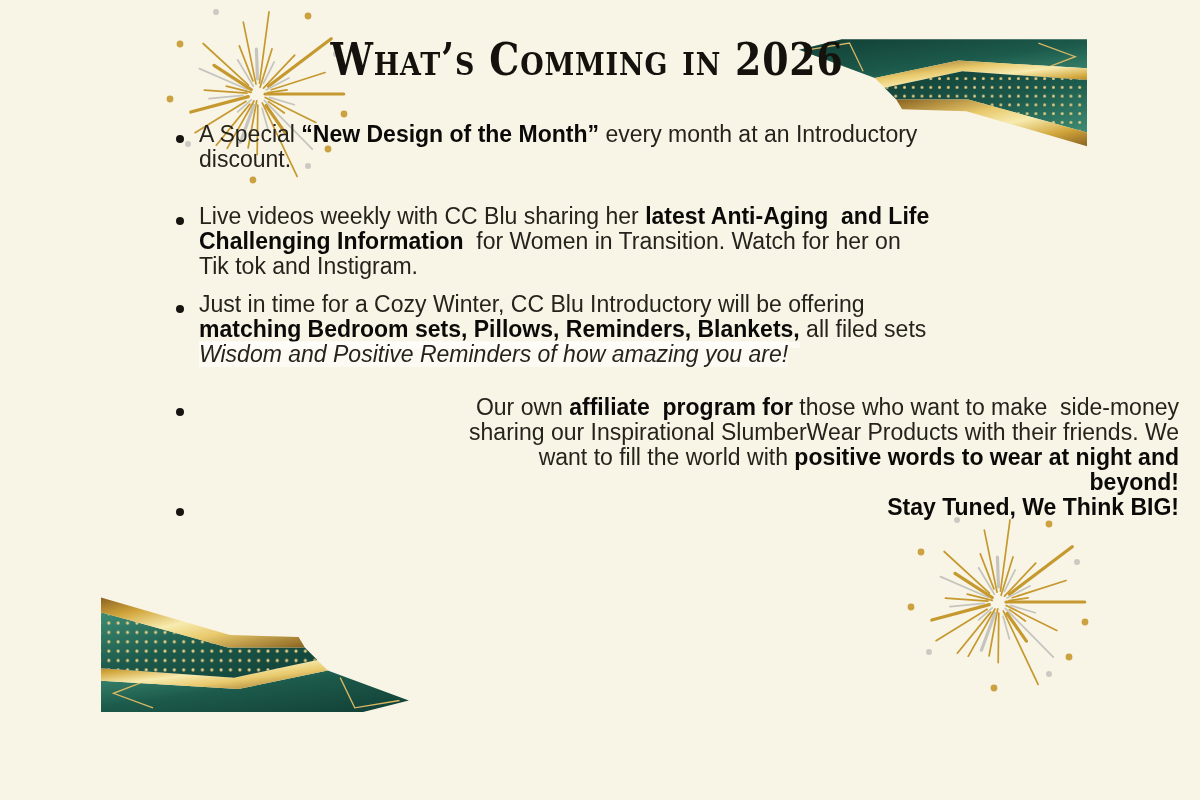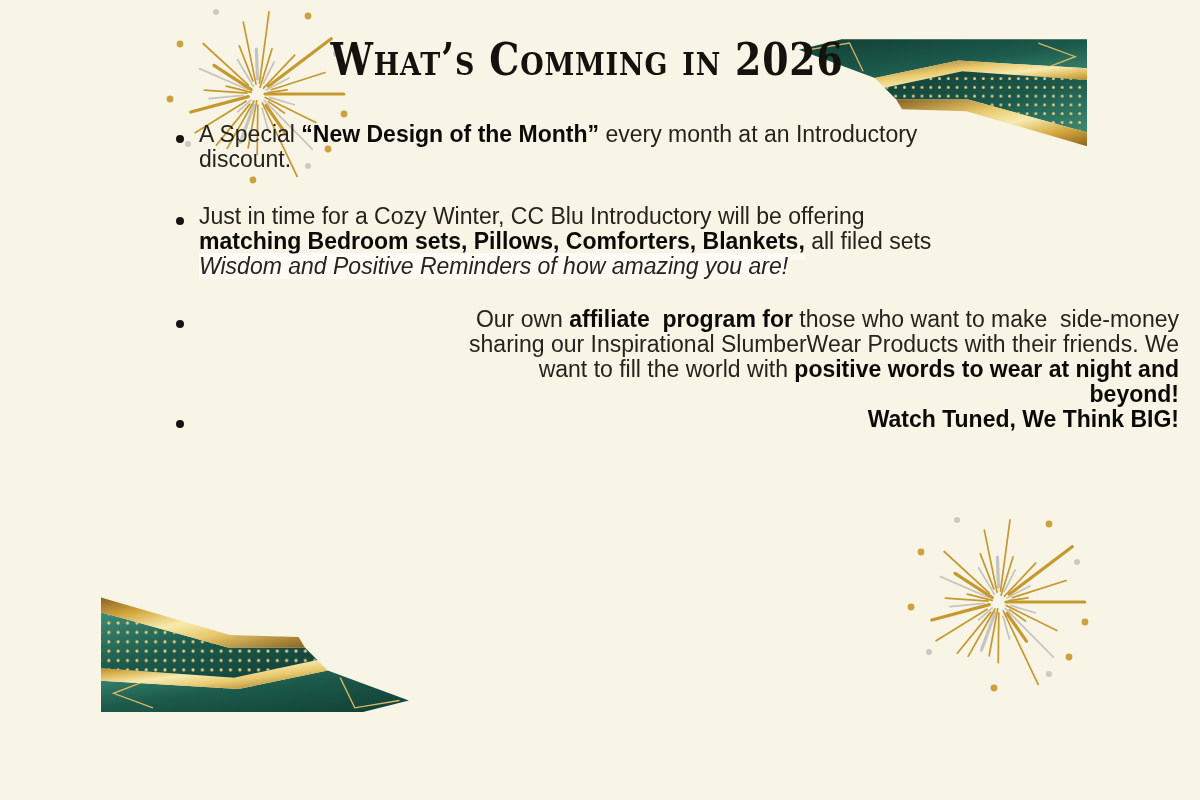--- a/index.html
+++ b/index.html
@@ -185,23 +185,26 @@
   </svg>
   <svg id="corner-bl" class="corner" viewBox="0 0 300 124">
     <use href="#orn"></use>
   </svg>
 
   <h1 id="title">What’s Comming in 2026</h1>
 
   <ul id="bullets">
       <li class="b1"><span class="">A Special </span><span class="bold">“New Design of the Month”</span><span class=""> every month at an Introductory
 discount.</span></li>
+      <li class="b2"><span class="">Live videos weekly with CC Blu sharing her </span><span class="bold">latest Anti-Aging  and Life
+Challenging Information</span><span class="">  for Women in Transition. Watch for her on
+Tik tok and Instigram.</span></li>
       <li class="b3"><span class="">Just in time for a Cozy Winter, CC Blu Introductory will be offering
-</span><span class="bold hl-under">matching Bedroom sets, Pillows, Comforters, Blankets,</span><span class=""> all filed sets
+</span><span class="bold hl-under">matching Bedroom sets, Pillows, Reminders, Blankets,</span><span class=""> all filed sets
 </span><span class="hl-back">Wisdom and Positive Reminders of how amazing you are!</span></li>
       <li class="b4"><span class="">Our own </span><span class="bold">affiliate  program for</span><span class=""> those who want to make  side-money
 sharing our Inspirational SlumberWear Products with their friends. We
 want to fill the world with </span><span class="bold">positive words to wear at night and
 beyond!</span></li>
-      <li class="b5"><span class="bold">Watch Tuned, We Think BIG!</span></li>
+      <li class="b5"><span class="bold">Stay Tuned, We Think BIG!</span></li>
     </ul>
 
 </div>
 
 </body></html>

